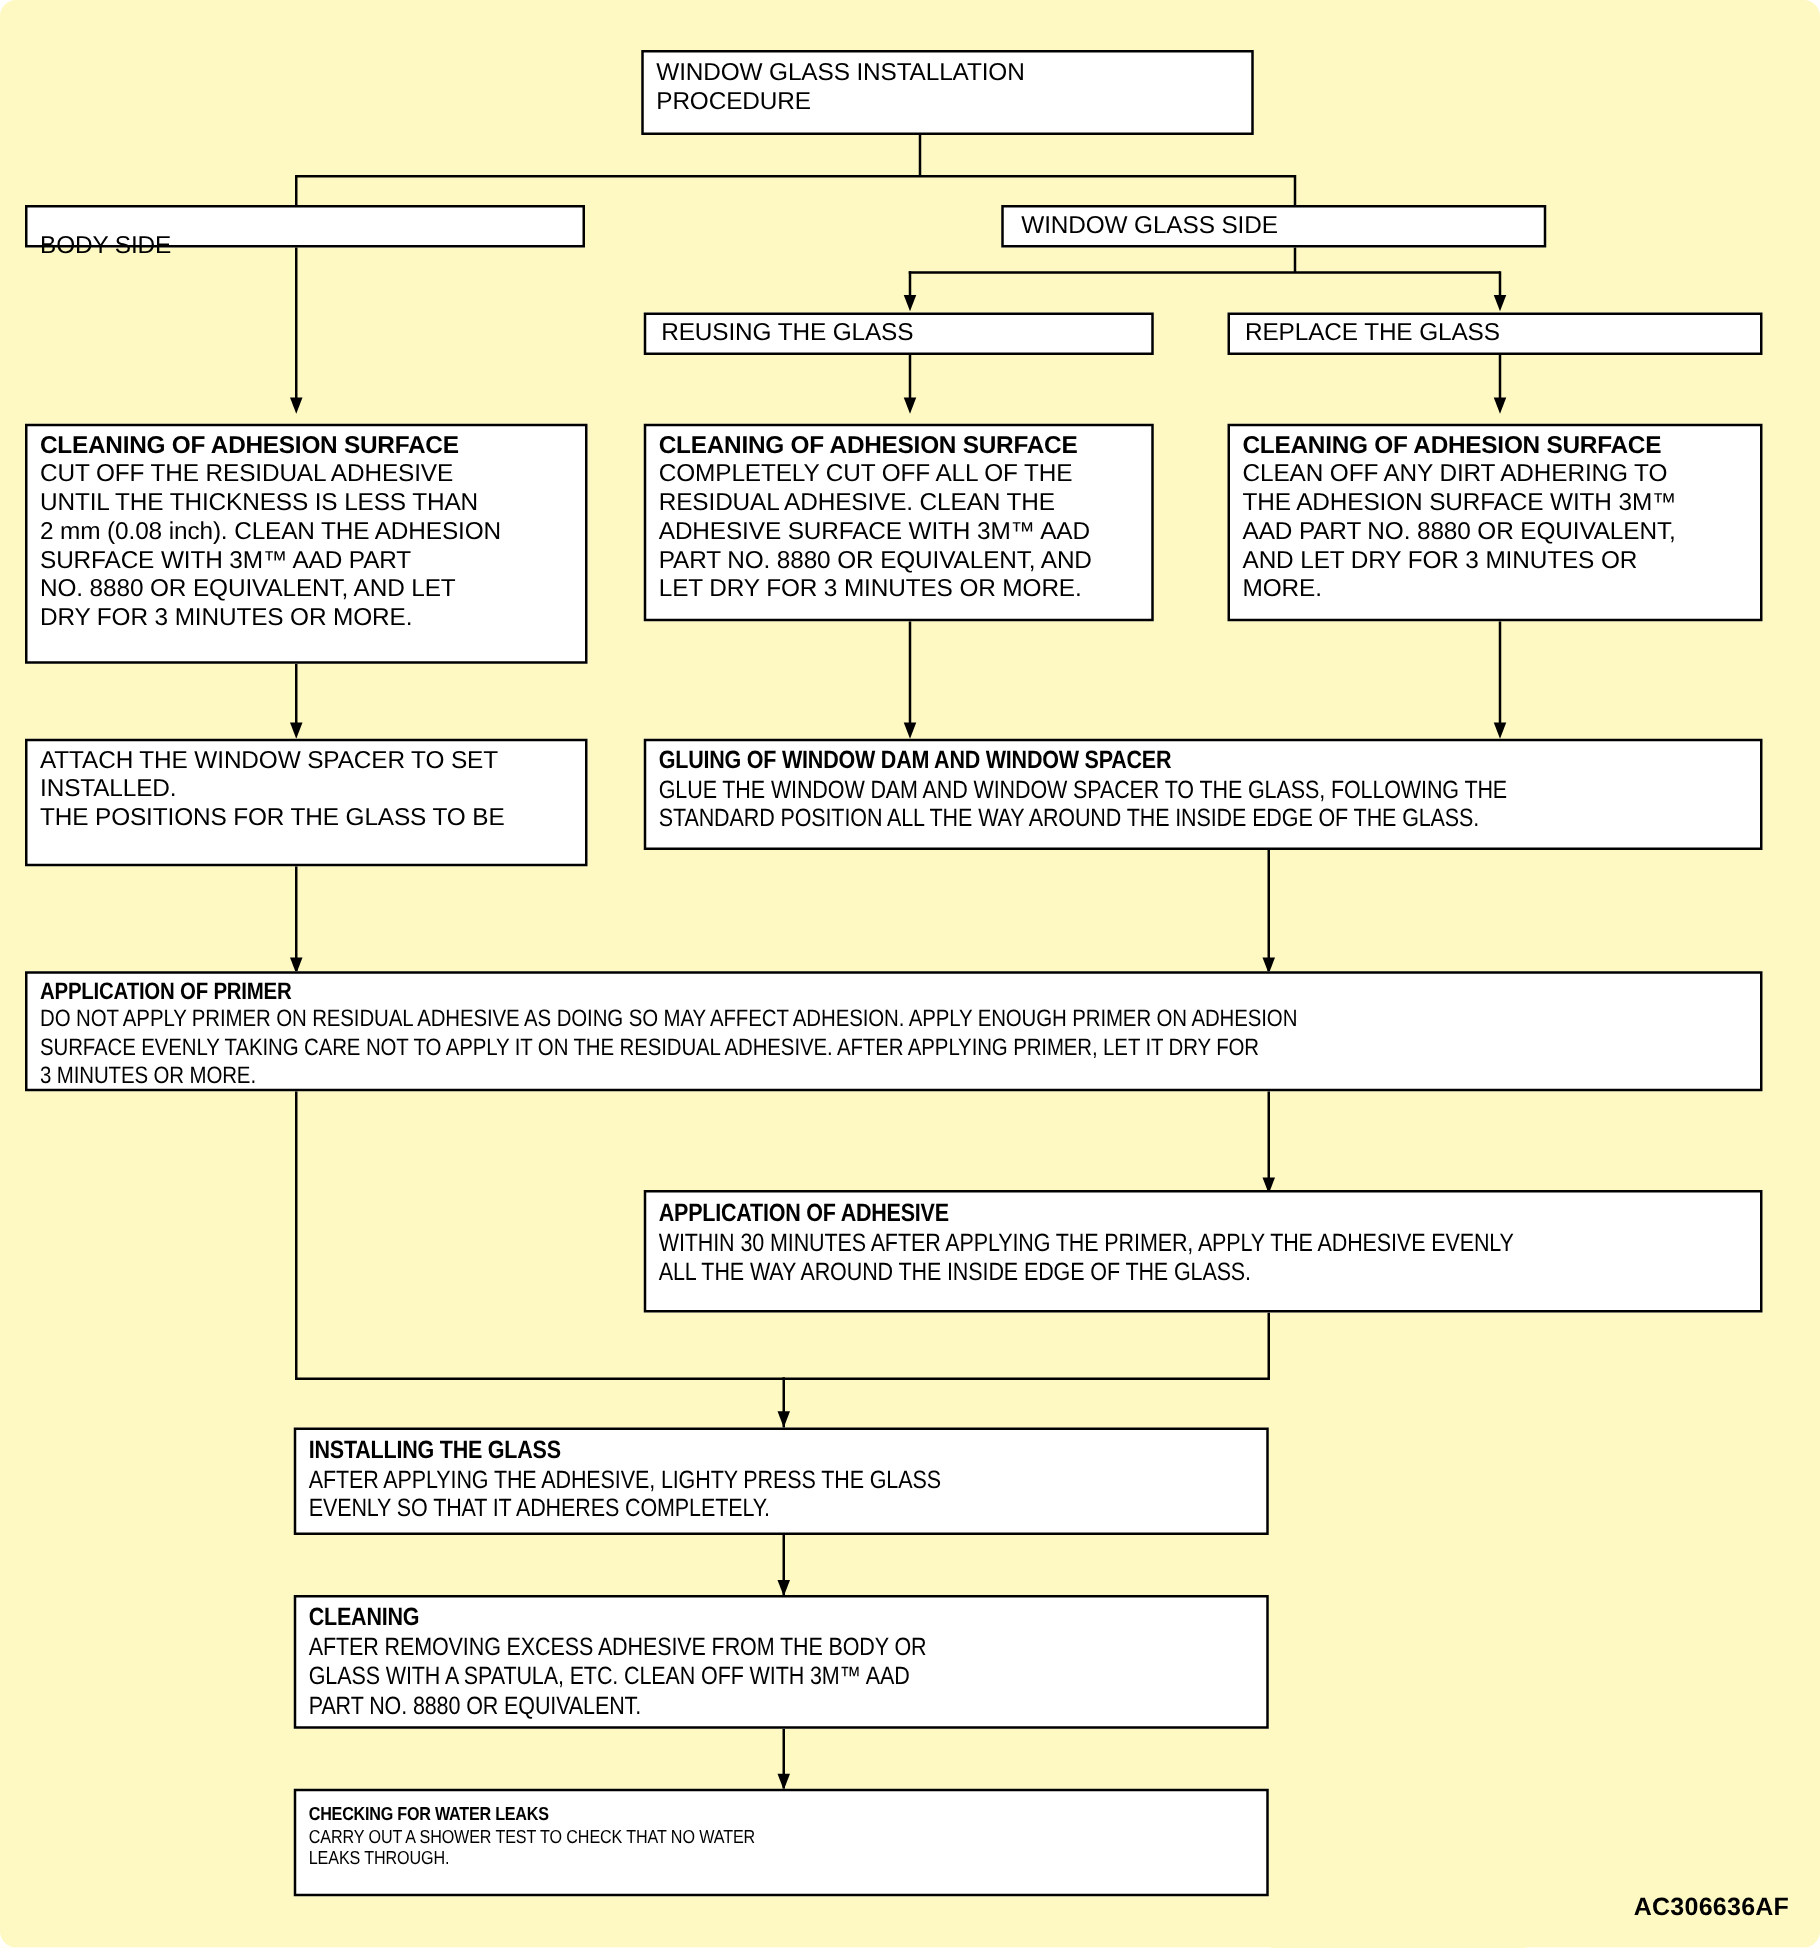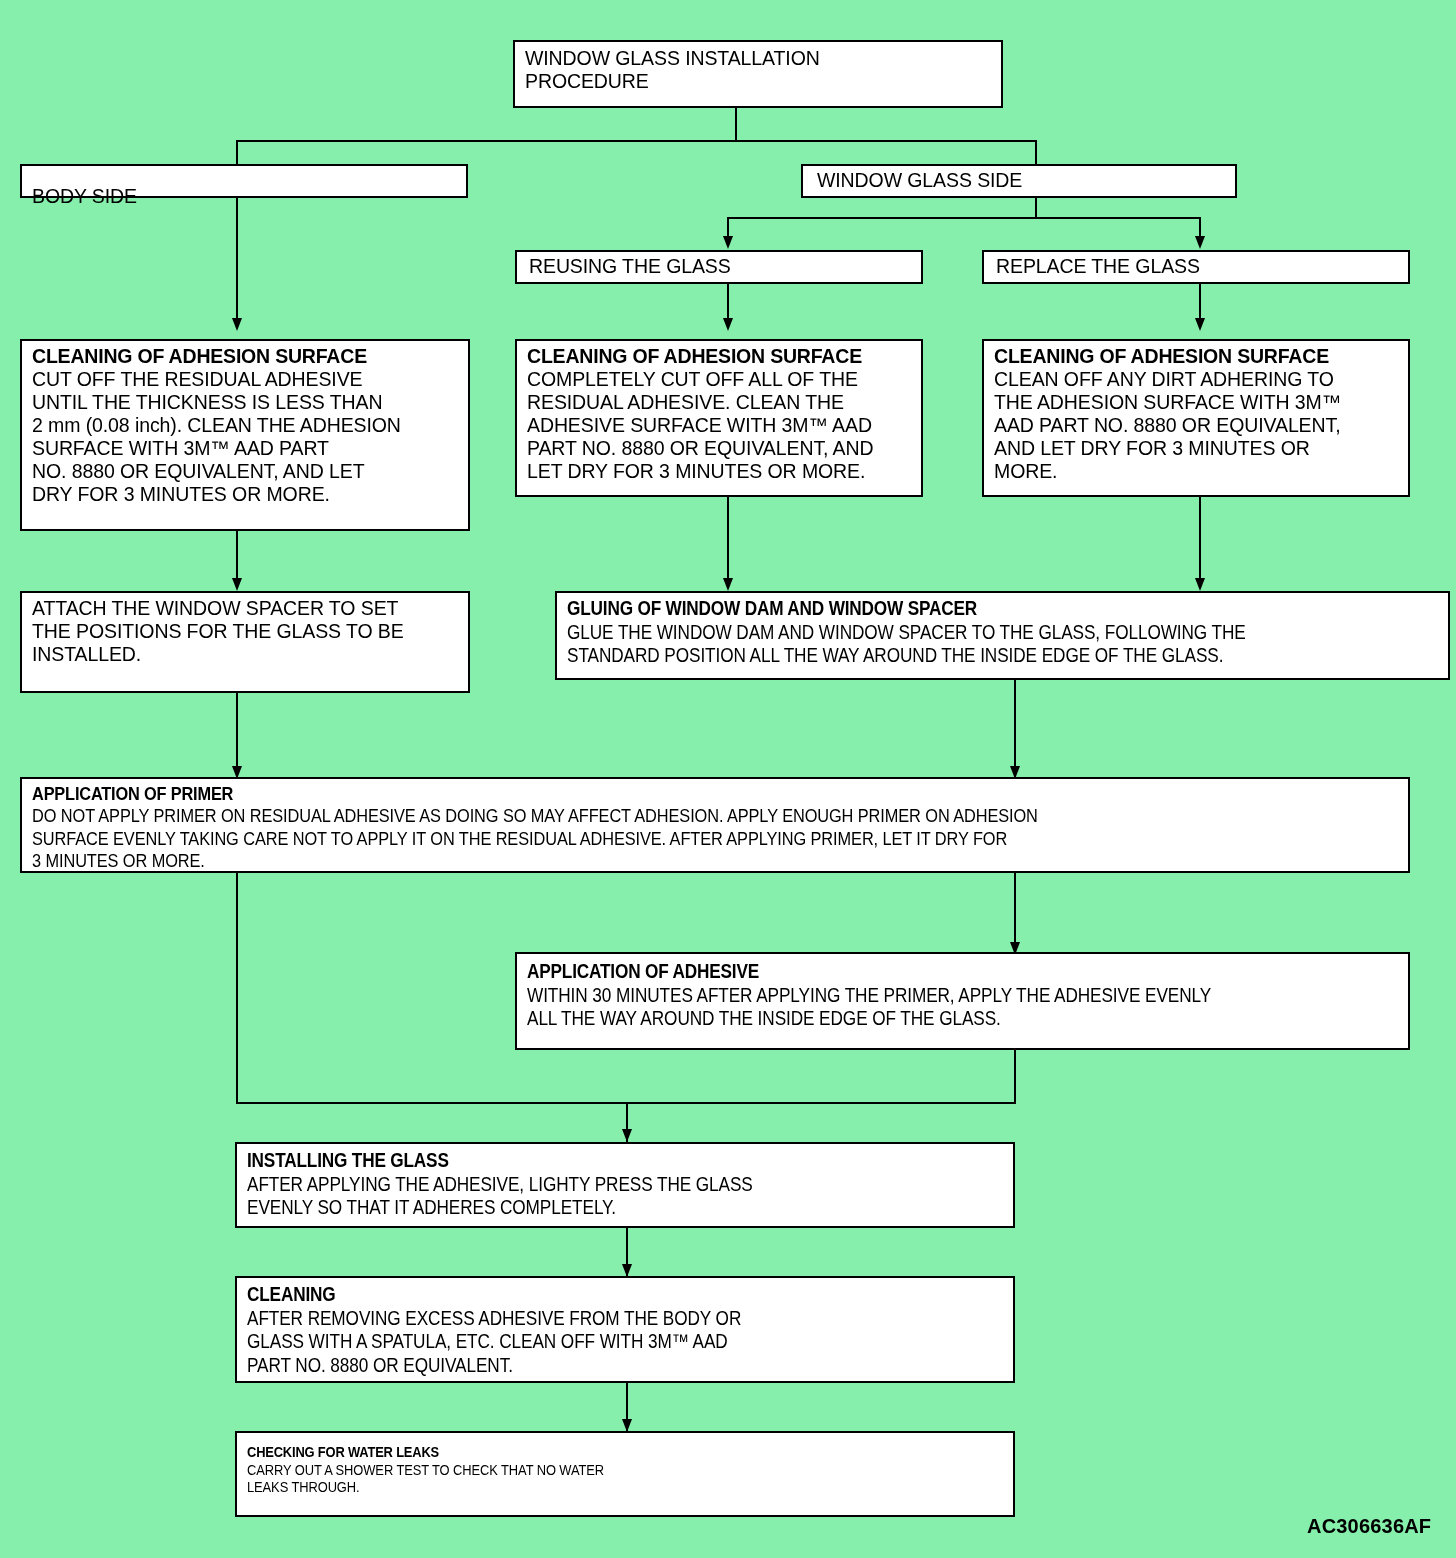--- a/index.html
+++ b/index.html
@@ -9,22 +9,23 @@
     background: #ffffff;
   }
   body {
     font-family: "Liberation Sans", sans-serif;
     color: #000000;
   }
   #sheet {
     position: relative;
     width: 1456px;
     height: 1558px;
-    background: #86efac;
+    background: #fef9c3;
     overflow: hidden;
+    border-radius: 13px;
   }
   .box {
     position: absolute;
     box-sizing: border-box;
     border: 2px solid #000;
     background: #fff;
     padding: 4px 8px 4px 10px;
     line-height: 1.18;
     font-size: 19px;
     letter-spacing: -0.1px;
@@ -184,25 +185,25 @@
     <span class="ttl nowrapline">CLEANING OF ADHESION SURFACE</span>
     <span class="bdy nowrapline">CLEAN OFF ANY DIRT ADHERING TO</span>
     <span class="bdy nowrapline">THE ADHESION SURFACE WITH 3M™</span>
     <span class="bdy nowrapline">AAD PART NO. 8880 OR EQUIVALENT,</span>
     <span class="bdy nowrapline">AND LET DRY FOR 3 MINUTES OR</span>
     <span class="bdy nowrapline">MORE.</span>
   </div>
 
   <div class="box" style="left:20px; top:591px; width:450px; height:102px; font-size:19.5px;">
     <span class="bdy nowrapline">ATTACH THE WINDOW SPACER TO SET</span>
+    <span class="bdy nowrapline">INSTALLED.</span>
     <span class="bdy nowrapline">THE POSITIONS FOR THE GLASS TO BE</span>
-    <span class="bdy nowrapline">INSTALLED.</span>
-  </div>
-
-  <div class="box cond" style="left:515px; top:591px; width:895px; height:89px; font-size:20px;margin-left:40px;">
+  </div>
+
+  <div class="box cond" style="left:515px; top:591px; width:895px; height:89px; font-size:20px;">
     <span class="ttl">GLUING OF WINDOW DAM AND WINDOW SPACER</span>
     <span class="bdy">GLUE THE WINDOW DAM AND WINDOW SPACER TO THE GLASS, FOLLOWING THE</span>
     <span class="bdy">STANDARD POSITION ALL THE WAY AROUND THE INSIDE EDGE OF THE GLASS.</span>
   </div>
 
   <div class="box cond" style="left:20px; top:777px; width:1390px; height:96px; font-size:19px;">
     <span class="ttl">APPLICATION OF PRIMER</span>
     <span class="bdy">DO NOT APPLY PRIMER ON RESIDUAL ADHESIVE AS DOING SO MAY AFFECT ADHESION. APPLY ENOUGH PRIMER ON ADHESION</span>
     <span class="bdy">SURFACE EVENLY TAKING CARE NOT TO APPLY IT ON THE RESIDUAL ADHESIVE. AFTER APPLYING PRIMER, LET IT DRY FOR</span>
     <span class="bdy">3 MINUTES OR MORE.</span>

